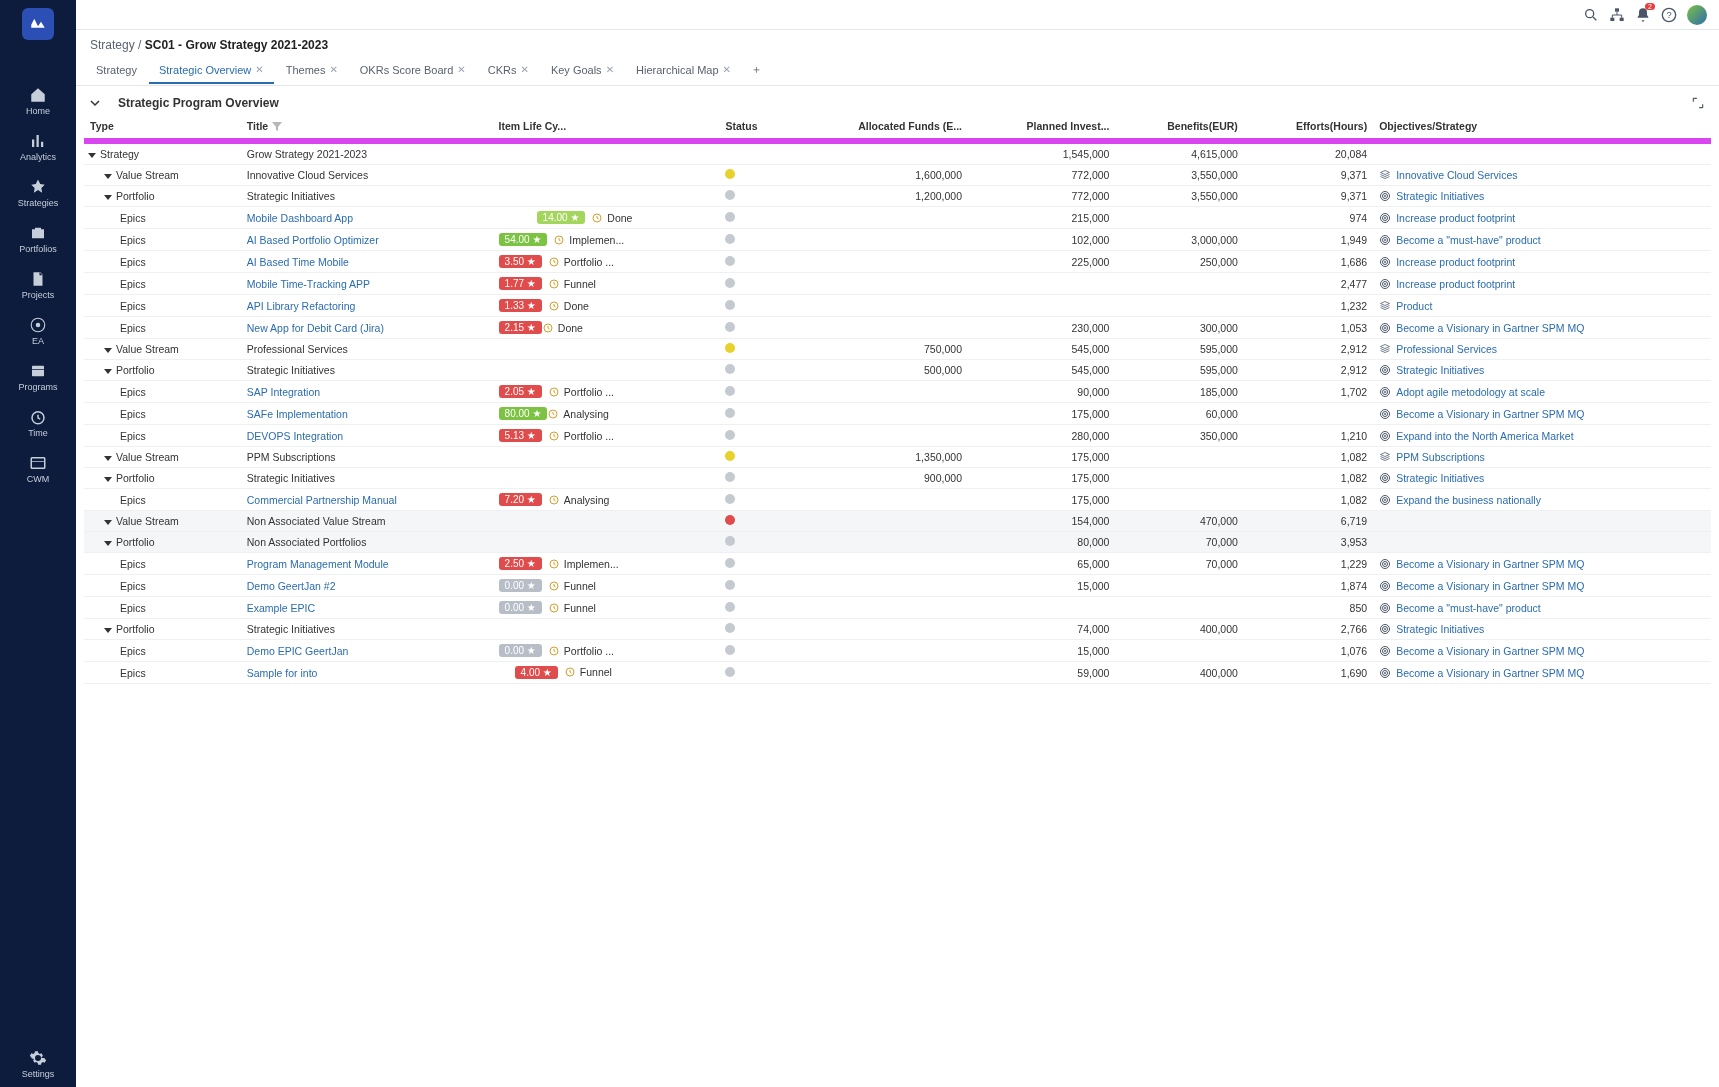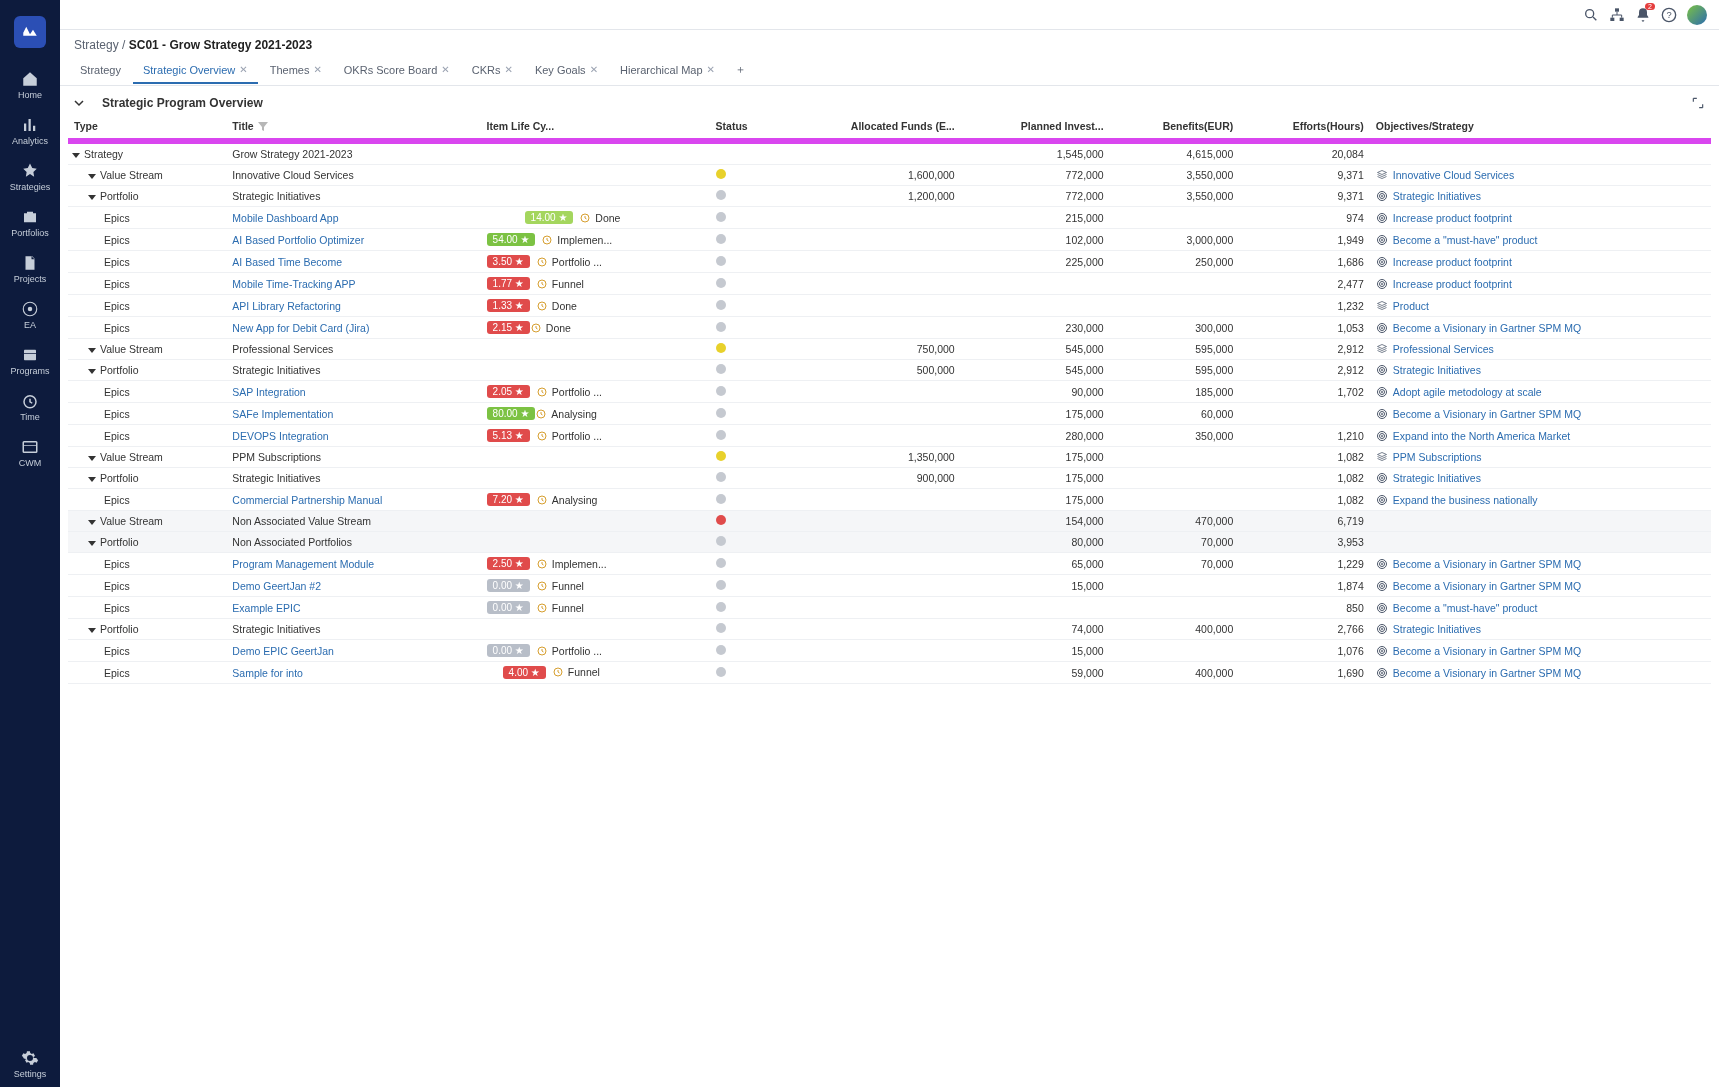--- a/index.html
+++ b/index.html
@@ -1,19 +1,19 @@
 <!DOCTYPE html>
 <html><head>
 <meta charset="utf-8">
 <style>
   * { box-sizing: border-box; margin: 0; padding: 0; }
   body { font-family: Arial, Helvetica, sans-serif; font-size: 11px; color: #333; background:#f0f0f0; }
   .app { display:flex; height:100vh; width:100vw; background:#fff; }
   
-  .sidebar { width:60px; background:#0d1b3d; color:#e9edf5; display:flex; flex-direction:column; align-items:center; padding-top:16px; }
+  .sidebar { width:76px; background:#0d1b3d; color:#e9edf5; display:flex; flex-direction:column; align-items:center; padding-top:8px;gap:24px; }
   .logo { width:32px; height:32px; border-radius:6px; background:#2b4fb5; display:flex; align-items:center; justify-content:center; margin-bottom:14px;}
   .logo svg { fill:#fff; }
   .navitem { width:100%; display:flex; flex-direction:column; align-items:center; padding:8px 0; font-size:9px; color:#c6ced9; cursor:pointer; }
   .navitem .ico { width:18px; height:18px; margin-bottom:2px; }
   .sidebar-spacer { flex:1; }
   
   .main { flex:1; display:flex; flex-direction:column; min-width:0; }
   .topbar { height:30px; display:flex; justify-content:flex-end; align-items:center; gap:10px; padding:0 12px; border-bottom:1px solid #e3e6eb; }
   .topbar .ticon { width:16px; height:16px; color:#4a5568; cursor:pointer; position:relative; }
   .badge { position:absolute; top:-4px; right:-4px; background:#e53e3e; color:#fff; border-radius:6px; font-size:7px; padding:0 3px; }
@@ -336,21 +336,21 @@
                     <circle cx="12" cy="12" r="9"></circle>
                     <circle cx="12" cy="12" r="5"></circle>
                     <circle cx="12" cy="12" r="1" fill="#4a5568"></circle>
                   </svg>
                   <span>Become a "must-have" product</span>
                 </span>
               </td>
             </tr>
             <tr>
               <td class="indent-2"><span>Epics</span></td>
-              <td><span class="link">AI Based Time Become</span></td>
+              <td><span class="link">AI Based Time Mobile</span></td>
               <td>
                 <div style="display:flex;align-items:center;gap:6px;">
                   <span class="score red">3.50 ★</span> 
                   <span class="lc-cell">
                     <svg class="lc-icon" viewBox="0 0 24 24" fill="none" stroke="#d69e2e" stroke-width="2">
                       <circle cx="12" cy="12" r="8"></circle>
                       <path d="M12 8v4l3 2"></path>
                     </svg>
                     <span>Portfolio ...</span>
                   </span>

